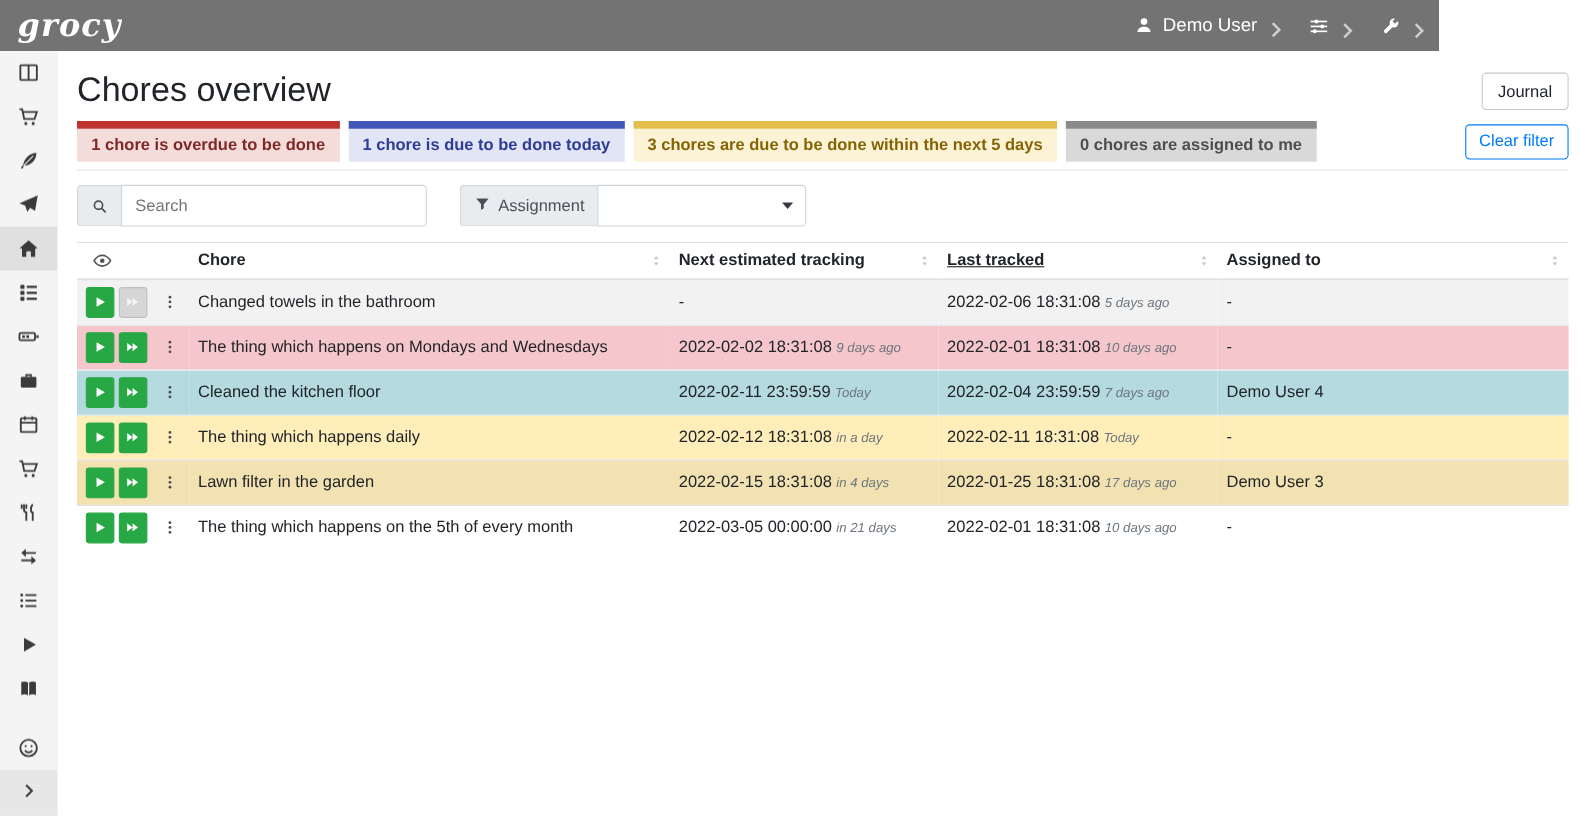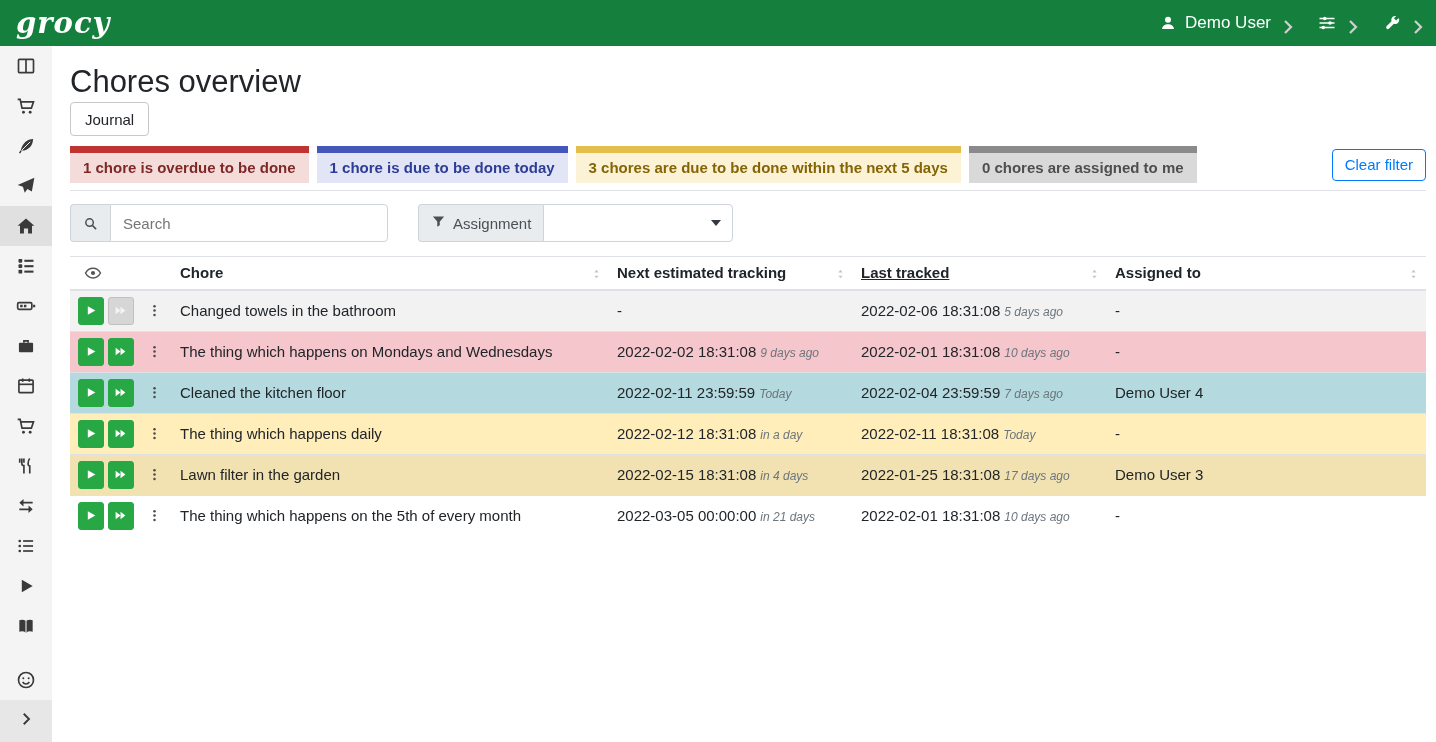--- a/index.html
+++ b/index.html
@@ -1,45 +1,45 @@
 <!DOCTYPE html>
 <html><head>
 <meta charset="utf-8">
 <style>
   * { box-sizing: border-box; margin: 0; padding: 0; }
   html,body { width:1436px; height:742px; overflow:hidden; background:#fff;
     font-family:"Liberation Sans", sans-serif; color:#212529; }
 
   
-  .navbar { position:fixed; top:0; left:0; width:1436px; height:46px;
-    background:#15803d; display:flex; align-items:center;
+  .navbar { position:fixed; top:0; left:0; width:1308px; height:46px;
+    background:#737373; display:flex; align-items:center;
     justify-content:space-between; padding:0 16px; z-index:10; }
   .brand { font-family:"DejaVu Serif", serif; font-style:italic; font-weight:700;
     font-size:29px; color:#fff; text-decoration:none; letter-spacing:1px; line-height:1; cursor:pointer; }
-  .nav-right { display:flex; align-items:center; gap:28px; color:#fff; font-size:17px; }
+  .nav-right { display:flex; align-items:flex-end; gap:28px; color:#fff; font-size:17px; }
   .nav-item { display:flex; align-items:center; gap:8px; cursor:pointer; }
   .nav-item svg { width:18px; height:18px; display:block; }
   .nav-item .chev { width:11px; height:11px; color:#cfcfcf; }
 
   
   .sidebar { position:fixed; top:46px; left:0; bottom:0; width:52px;
     background:#f4f4f4; display:flex; flex-direction:column; z-index:9; }
   .side-item { height:40px; min-height:40px; display:flex; align-items:center;
     justify-content:center; color:#3a3a3a; cursor:pointer; }
   .side-item svg { width:20px; height:20px; display:block; }
   .side-item.active { background:#e0e0e0; }
   .side-spacer { flex:1; }
   .sidebar-toggle { height:42px; min-height:42px; background:#e7e7e7; display:flex;
     align-items:center; justify-content:center; color:#3a3a3a; cursor:pointer; }
   .sidebar-toggle svg { width:18px; height:18px; }
 
   
   .main { margin-left:52px; padding:56px 10px 0 18px; }
   .page-head { display:flex; align-items:flex-start; justify-content:space-between;
-    padding:8px 0 10px;flex-direction:column; }
+    padding:8px 0 10px; }
   .page-head h1 { font-size:31px; font-weight:500; color:#212529; }
   .btn-journal { border:1px solid #c8c8c8; background:#fff; border-radius:4px;
     padding:0 14px; height:34px; font-size:15px; color:#212529; cursor:pointer;
     margin-top:2px; font-family:inherit; }
 
   
   .status-row { display:flex; align-items:center; gap:8px; padding-bottom:7px;
     border-bottom:1px solid #dee2e6; }
   .banner { border-top:7px solid; padding:6px 13px 7px; font-weight:700;
     font-size:15px; white-space:nowrap; cursor:pointer; }

